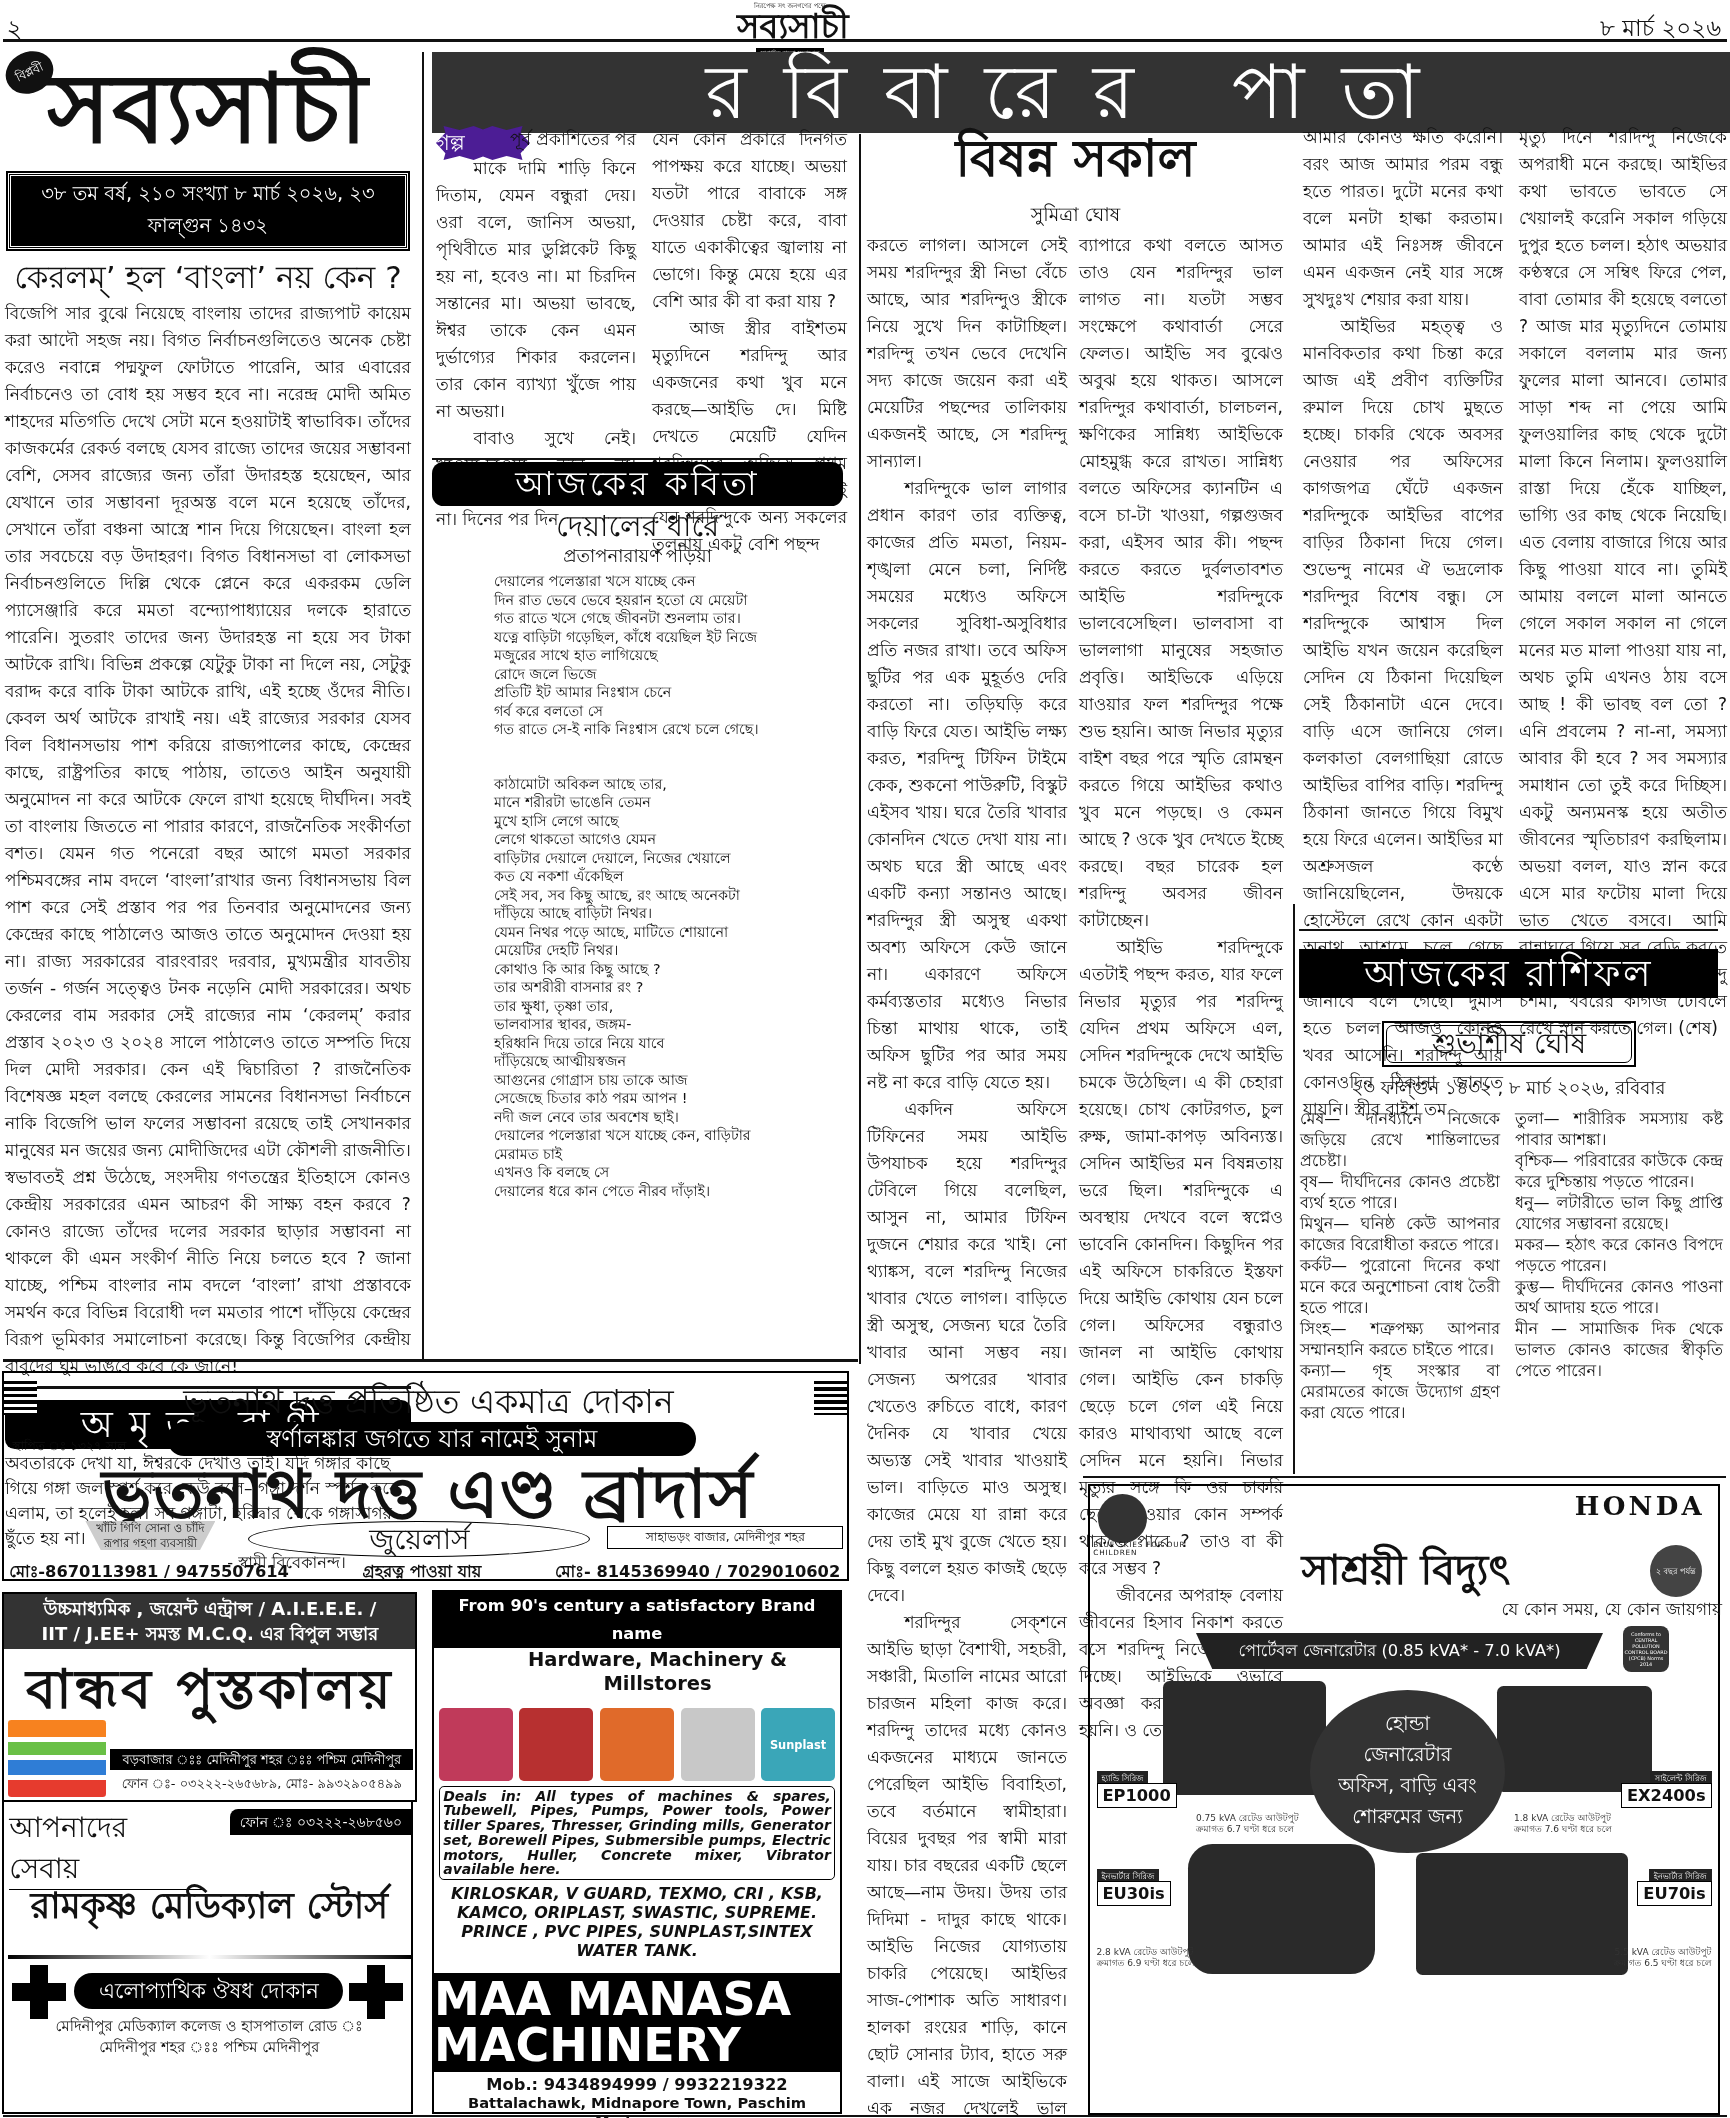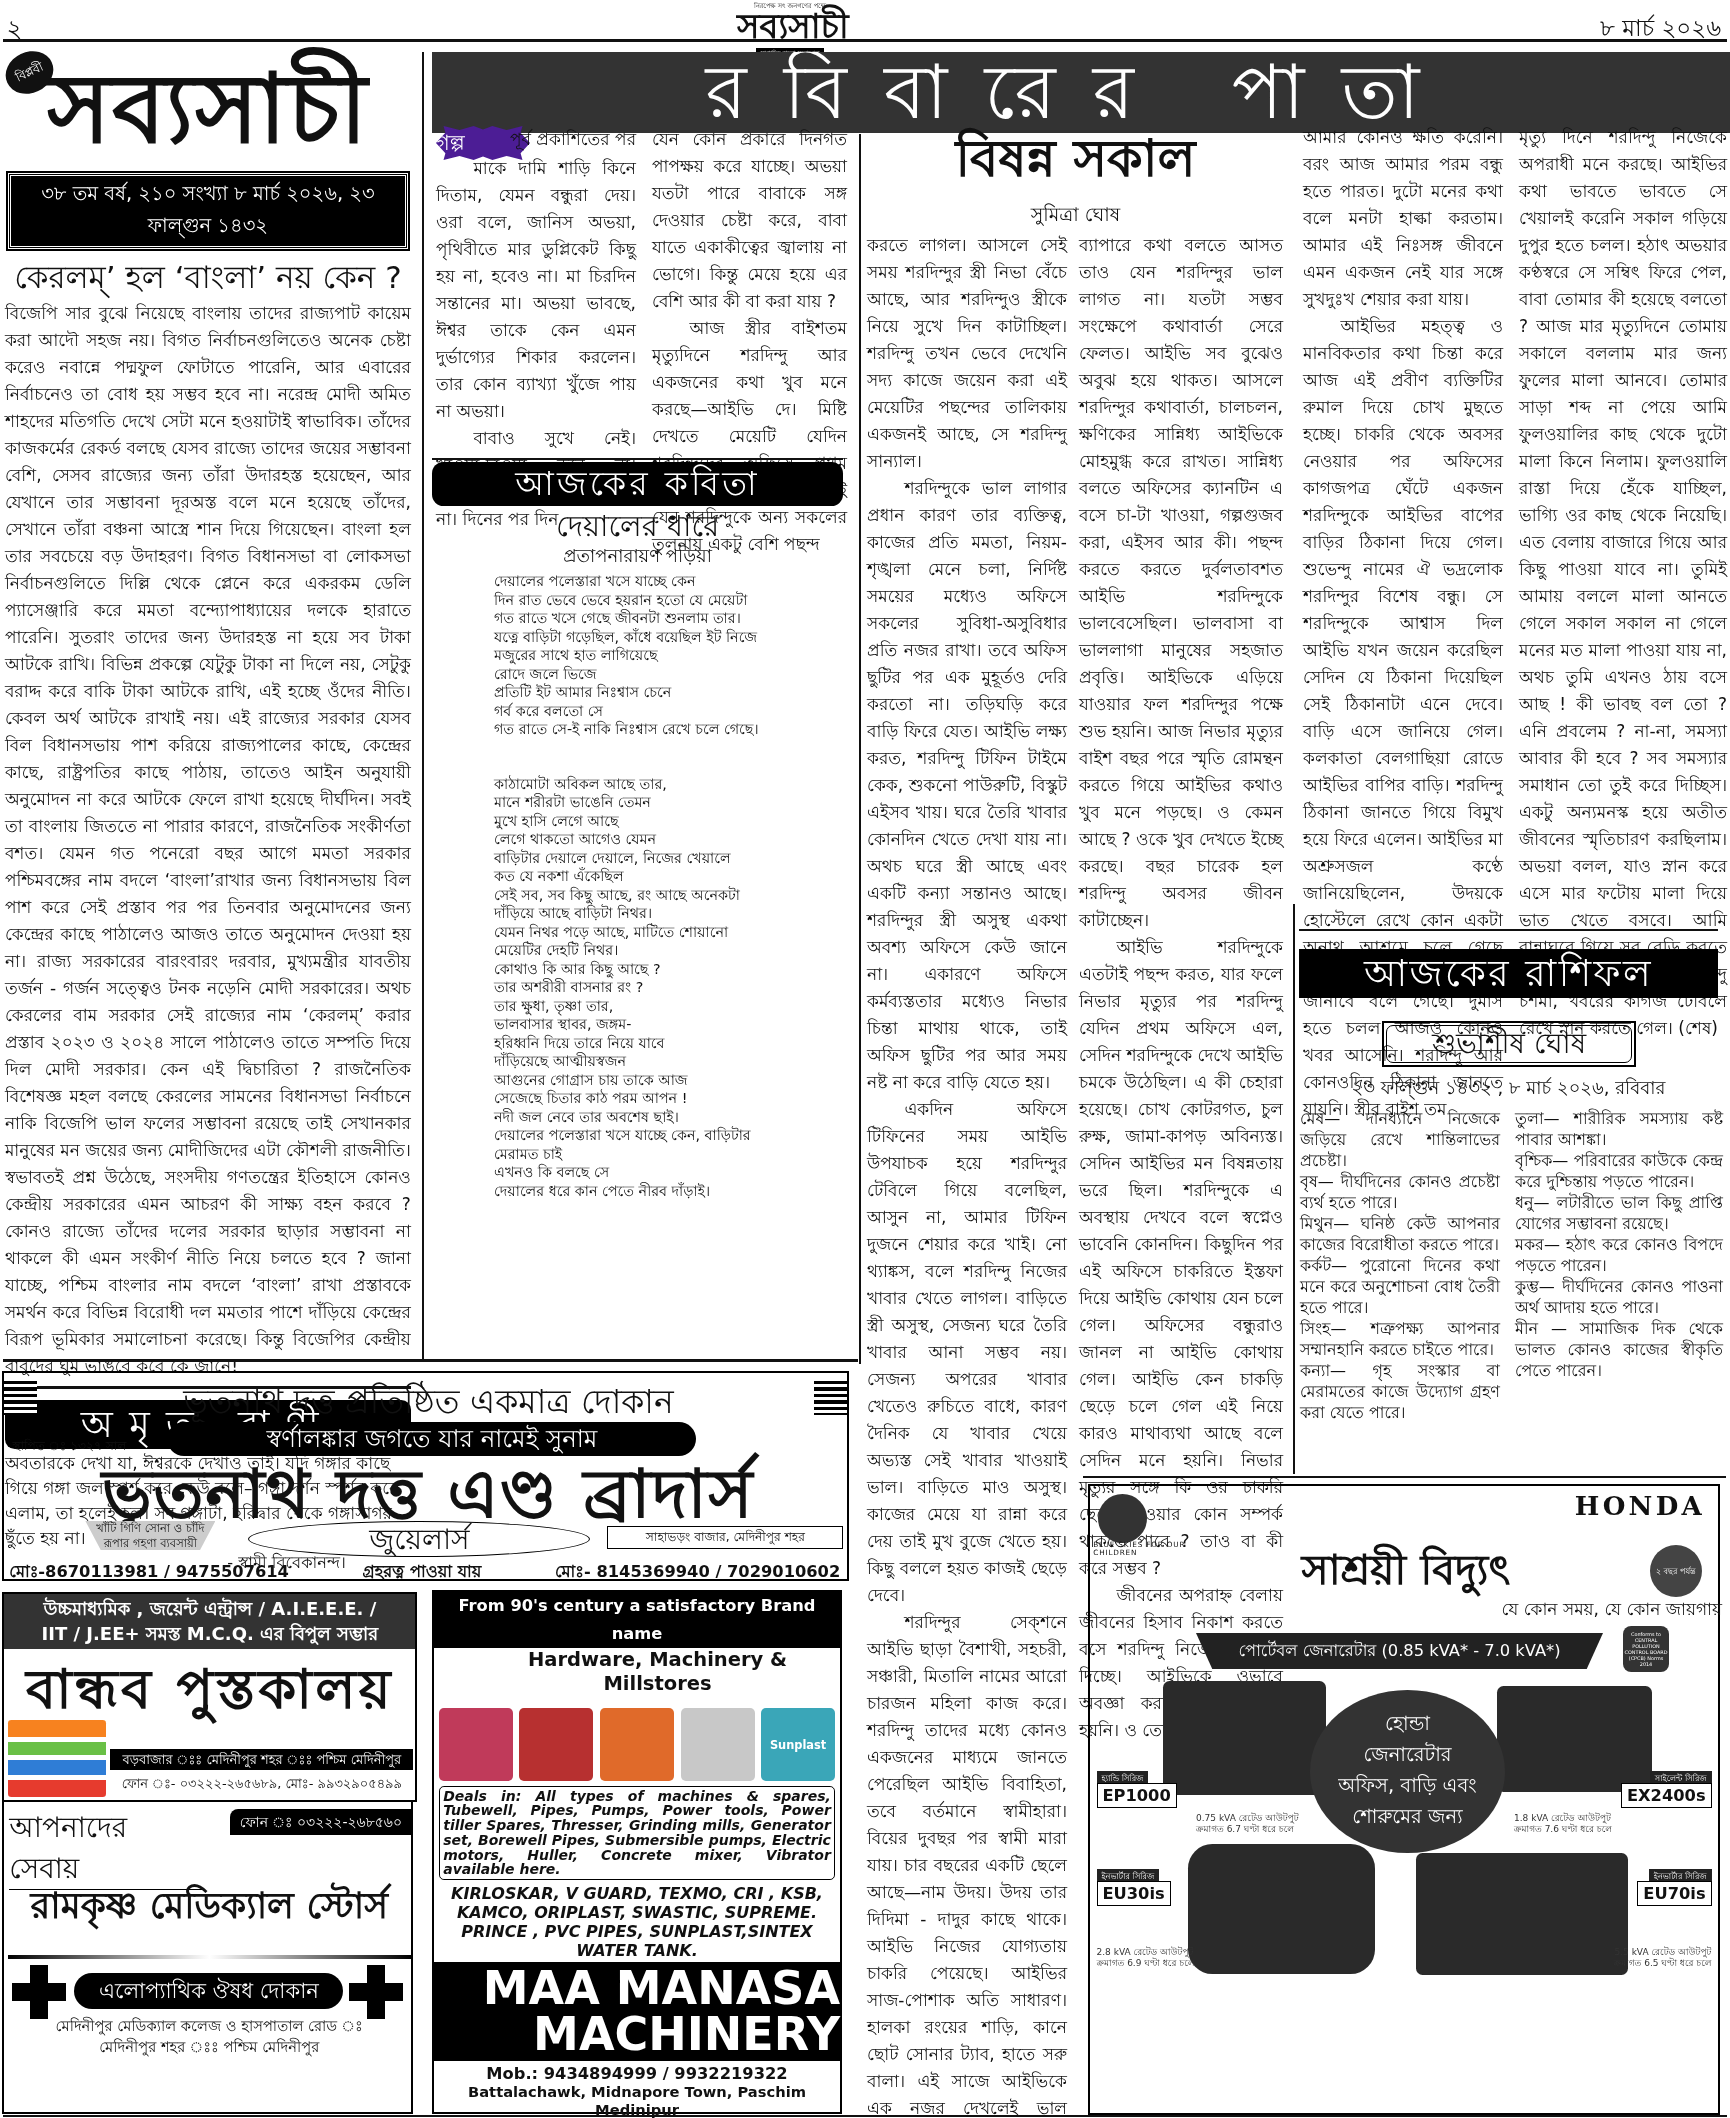--- a/index.html
+++ b/index.html
@@ -86,21 +86,21 @@
 #md-addr{position:absolute;left:3.3px;top:213px;width:403px;text-align:center;font-size:14.7px;line-height:21px}
 
 #ad-mach{left:432px;top:1590px;width:410px;height:524px;border:2.4px solid #000}
 #mc-head{background:#000;color:#fff;font-size:16.3px;font-weight:bold;text-align:center;line-height:28px}
 #mc-sub{font-size:19.5px;font-weight:bold;text-align:center;line-height:24.4px;padding-left:41px}
 #mc-imgs{height:86px;display:flex;gap:6.5px;padding:1.6px 4.9px;align-items:flex-end}
 .mcimg{flex:1;height:73px;border-radius:4.9px;background:#bbb}
 #mc-tank{background:#3aa6b8;color:#fff;font-size:11.4px;font-weight:bold;display:flex;align-items:center;justify-content:center}
 #mc-deals{margin:3.3px 4.9px;border:1.6px solid #000;border-radius:4.9px;padding:1.6px 3.3px;font-size:14px;line-height:14.7px;font-weight:bold;font-style:italic;text-align:justify}
 #mc-brands{font-size:16px;font-weight:bold;font-style:italic;text-align:center;line-height:19px;padding:1.6px 3.3px}
-#mc-name{background:#000;color:#fff;font-size:46px;font-weight:bold;text-align:right;line-height:46px;padding:3.3px 0;margin-top:0}
+#mc-name{background:#000;color:#fff;font-size:46px;font-weight:bold;text-align:left;line-height:46px;padding:3.3px 0;margin-top:11px}
 #mc-mob{font-size:16.3px;font-weight:bold;text-align:center;line-height:19.5px;margin-top:3.3px}
 #mc-addr{font-size:14.7px;font-weight:bold;text-align:center;line-height:18px}
 
 #ad-honda{left:1088px;top:1484px;width:632px;height:631px;border:2.4px solid #000}
 #hd-brand{position:absolute;right:13px;top:4.9px;font-size:26px;font-weight:bold;font-family:"DejaVu Serif",serif;letter-spacing:3.3px}
 #hd-logo{position:absolute;left:8.1px;top:8.1px;width:49px;height:49px;border-radius:50%;background:#333}
 #hd-bs{position:absolute;left:3.3px;top:55px;font-size:7.3px;line-height:8.1px;width:98px;letter-spacing:0.8px}
 #hd-title{position:absolute;left:0;top:59px;width:632px;text-align:center;font-size:41px;font-weight:bold;line-height:51px}
 #hd-sub{position:absolute;left:0;top:111px;width:632px;text-align:right;font-size:17px;line-height:24.4px}
 #hd-ribbon{position:absolute;left:106px;top:147px;width:407px;height:36px;background:#222;color:#fff;font-size:16.3px;line-height:36px;text-align:center;clip-path:polygon(0 0,100% 0,96% 100%,4% 100%)}

